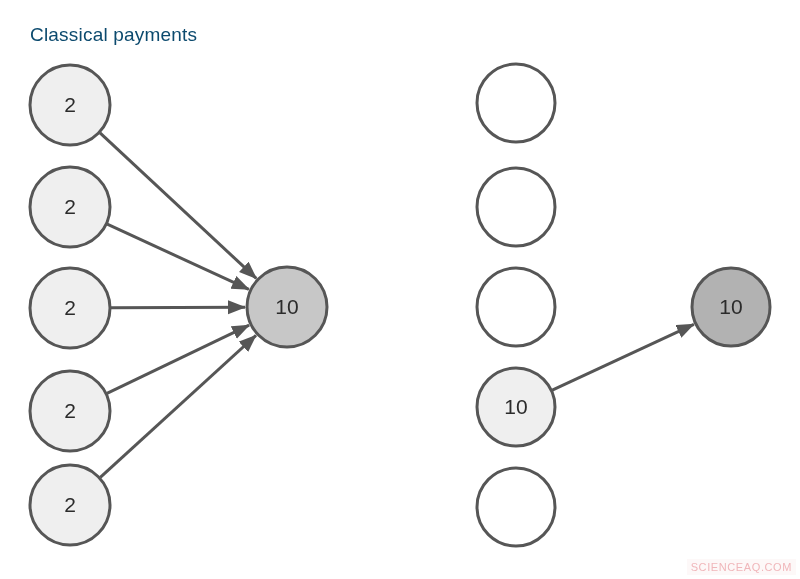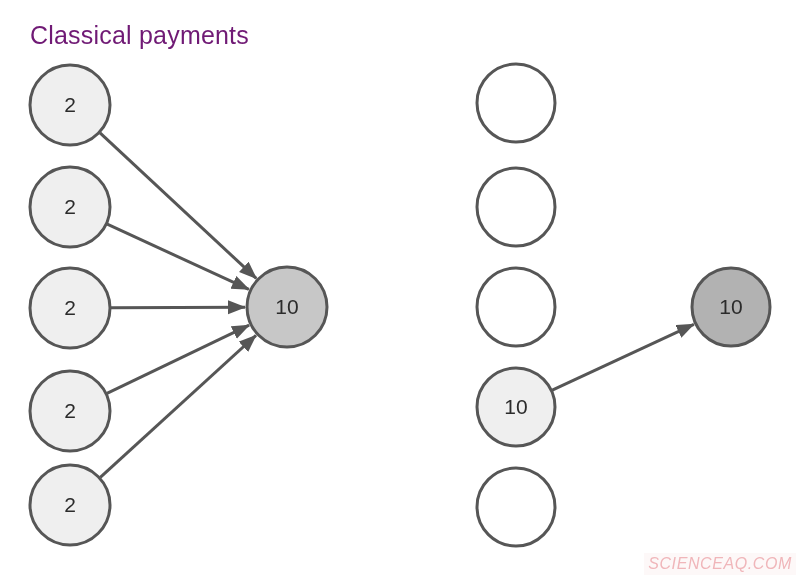--- a/index.html
+++ b/index.html
@@ -15,38 +15,37 @@
     background: #ffffff;
     overflow: hidden;
   }
   .canvas svg {
     position: absolute;
     left: 0;
     top: 0;
   }
   .title {
     position: absolute;
-    font-size: 25px;
+    font-size: 19px;
     line-height: 22px;
-    color: #701a75;
+    color: #0c4a6e;
     white-space: nowrap;
     letter-spacing: 0.2px;
   }
   .title-left  { left: 30px; top: 24px; }
   .title-right { left: 487px; top: 28px; }
   .watermark {
     position: absolute;
     right: 4px;
     bottom: 4px;
-    font-size: 16px;
+    font-size: 11px;
     letter-spacing: 0.6px;
     padding: 2px 4px;
     background: rgba(252, 243, 243, 0.55);
     white-space: nowrap;
-    font-style: italic;
   }
   .node-label {
     font-family: "Liberation Sans", sans-serif;
     font-size: 21px;
   }
 </style>
 </head>
 <body>
 
 <div class="canvas">

